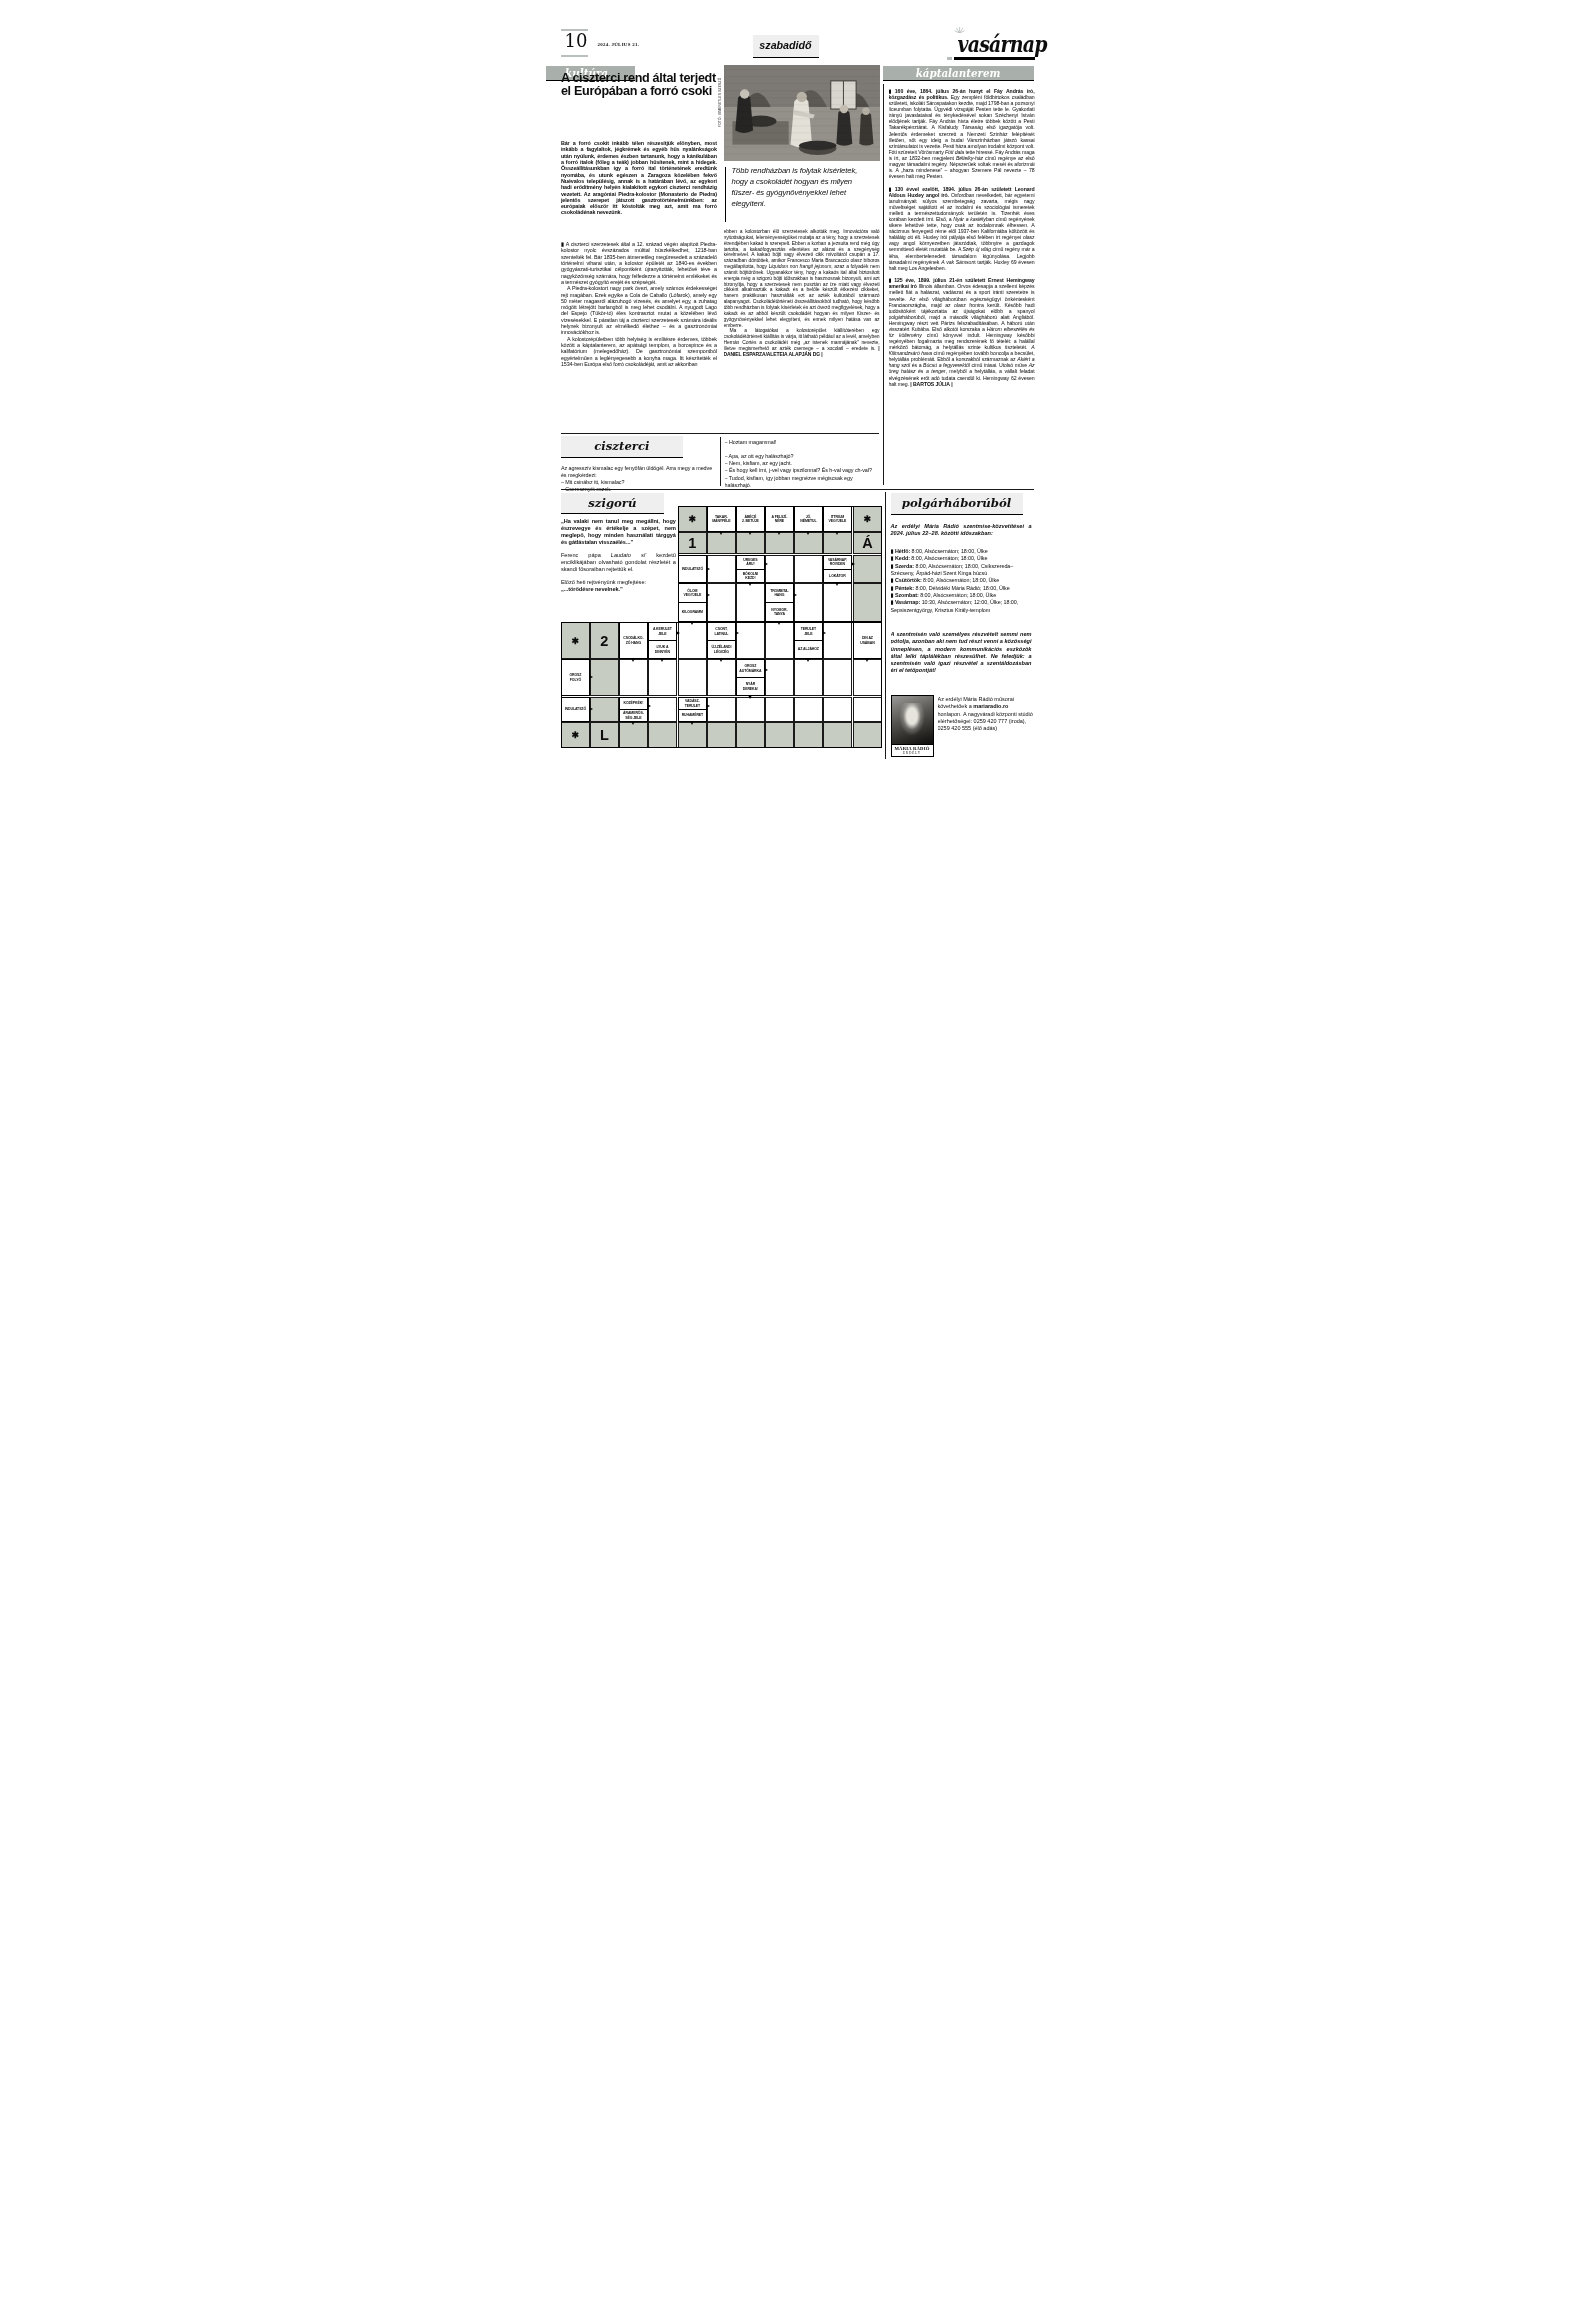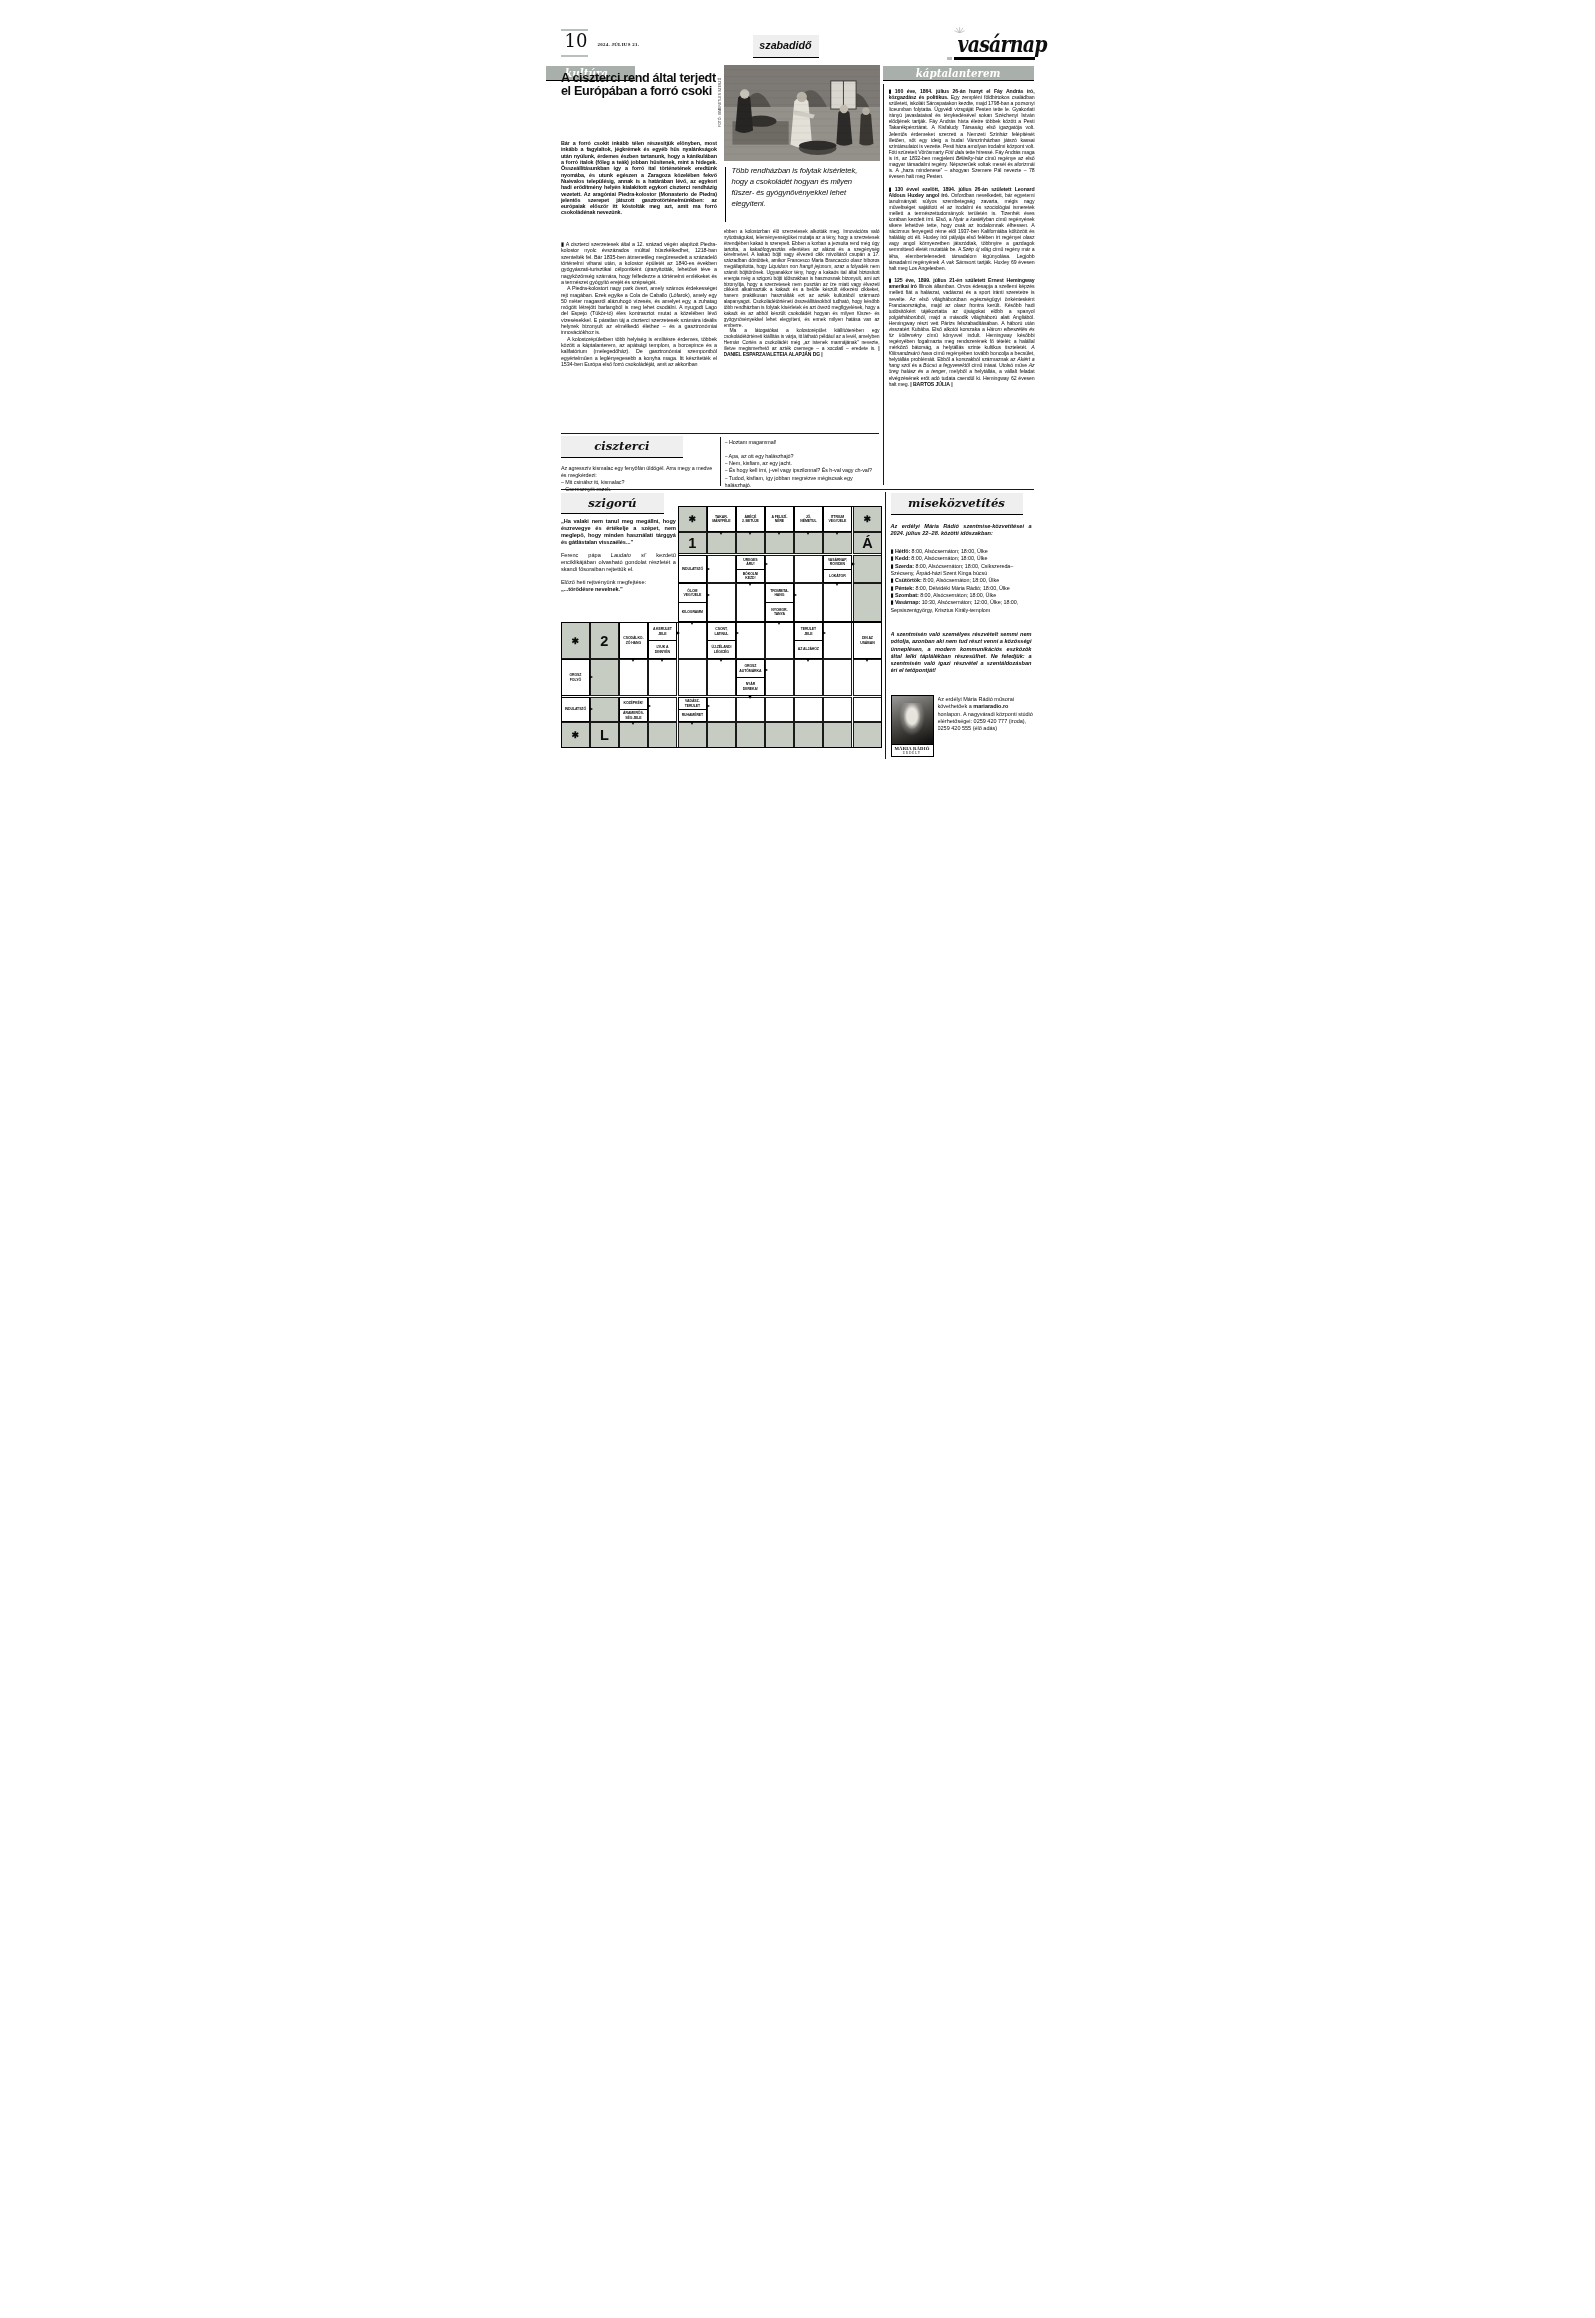--- a/index.html
+++ b/index.html
@@ -451,21 +451,21 @@
       <div class="xcell green" style="left: 233px; top: 216px; width: 29px; height: 26px;"></div>
       <div class="xcell green" style="left: 262px; top: 216px; width: 29px; height: 26px;"></div>
       <div class="xcell green" style="left: 292px; top: 216px; width: 29px; height: 26px;"></div>
       <div class="xw-sec" style="left: 117px; top: 0px; width: 204px; height: 116px;"></div>
       <div class="xw-sec" style="left: 0px; top: 116px; width: 321px; height: 126px;"></div>
     </div>
 
   <div class="abs rule-v" style="left:353px;top:492px;height:267px;width:0.7px;"></div>
 
   <div class="abs lightbox" style="left:359px;top:493px;width:132px;height:20.6px;">
-    <span>miseközvetítés</span>
+    <span>polgárháborúból</span>
   </div>
   <div class="abs mintro just" style="left:359px;top:523px;width:141px;">Az erdélyi Mária Rádió szentmise-közvetítései a 2024. július 22–28. közötti időszakban:</div>
   <div class="abs sched clip" style="left:359px;top:548px;width:141px;height:77px;">
 
   <p><span class="mk">▮ </span><span class="bd">Hétfő: </span><span>8:00, Alsócsernáton; 18:00, Ülke</span></p>
       <p><span class="mk">▮ </span><span class="bd">Kedd: </span><span>8:00, Alsócsernáton; 18:00, Ülke</span></p>
       <p><span class="mk">▮ </span><span class="bd">Szerda: </span><span>8:00, Alsócsernáton; 18:00, Csíkszereda–Szécseny, Árpád-házi Szent Kinga búcsú</span></p>
       <p><span class="mk">▮ </span><span class="bd">Csütörtök: </span><span>8:00, Alsócsernáton; 18:00, Ülke</span></p>
       <p><span class="mk">▮ </span><span class="bd">Péntek: </span><span>8:00, Délvidéki Mária Rádió; 18:00, Ülke</span></p>
       <p><span class="mk">▮ </span><span class="bd">Szombat: </span><span>8:00, Alsócsernáton; 18:00, Ülke</span></p>

